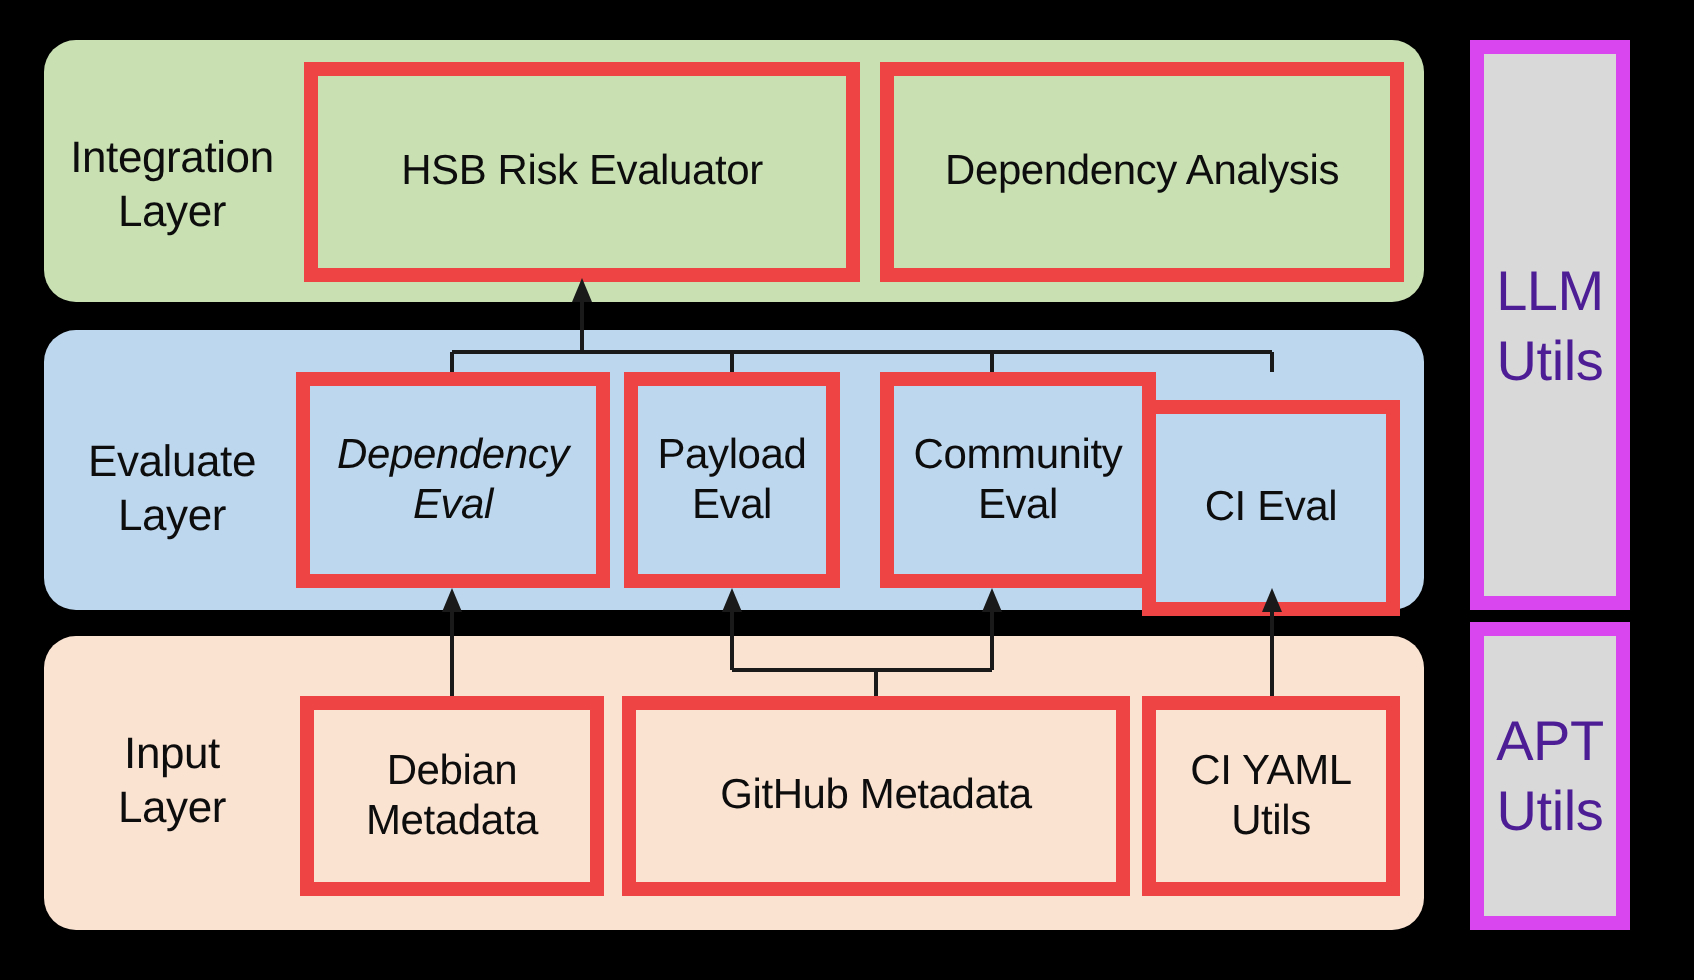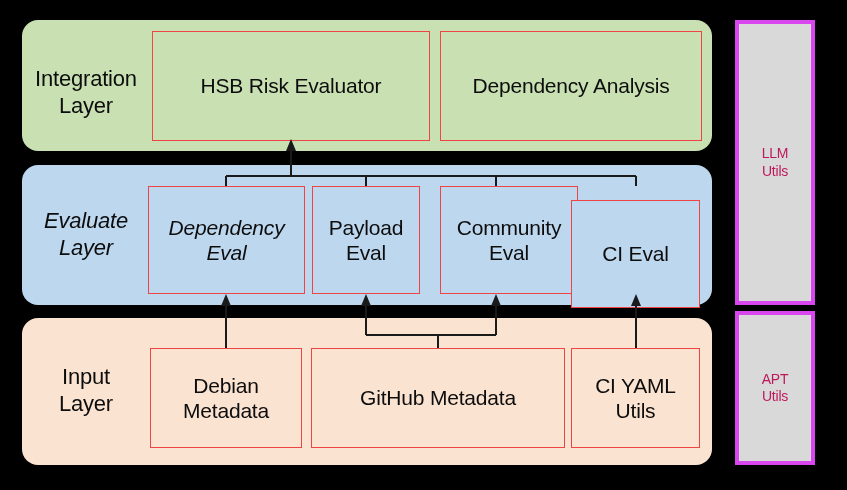--- a/index.html
+++ b/index.html
@@ -39,21 +39,21 @@
     white-space: pre-line;
   }
 
   #layer-integration { left: 22px; top: 20px;  width: 690px; height: 131px; background: #c8e0b2; }
   #layer-evaluate    { left: 22px; top: 165px; width: 690px; height: 140px; background: #bdd7ee; }
   #layer-input       { left: 22px; top: 318px; width: 690px; height: 147px; background: #fbe3d2; }
 
   
   .box {
     position: absolute;
-    border: 1px solid #ef4444;
+    border: 7px solid #ef4444;
     box-sizing: border-box;
     display: flex;
     align-items: center;
     justify-content: center;
     text-align: center;
     color: #0d0d0d;
     font-size: 21px;
     line-height: 1.2;
     letter-spacing: -0.2px;
     white-space: pre-line;
@@ -75,28 +75,28 @@
 
   
   #box-deb  { left: 150px; top: 348px; width: 152px; height: 100px; }
   #box-gh   { left: 311px; top: 348px; width: 254px; height: 100px; }
   #box-yaml { left: 571px; top: 348px; width: 129px; height: 100px; }
 
   
   .side-panel {
     position: absolute;
     background: #d9d9d9;
-    border: 4px solid #d946ef;
+    border: 7px solid #d946ef;
     box-sizing: border-box;
     display: flex;
     align-items: center;
     justify-content: center;
     text-align: center;
-    color: #be185d;
-    font-size: 14px;
+    color: #4c1d95;
+    font-size: 28px;
     line-height: 1.25;
     letter-spacing: -0.2px;
     white-space: pre-line;
   }
   #panel-llm { left: 735px; top: 20px;  width: 80px; height: 285px; }
   #panel-apt { left: 735px; top: 311px; width: 80px; height: 154px; }
 
   
   #wires {
     position: absolute;
@@ -119,21 +119,21 @@
   <div class="layer" id="layer-integration">
     <div class="layer-label" style="top:46px;">Integration
 Layer</div>
   </div>
 
   <div class="box green" id="box-hsb">HSB Risk Evaluator</div>
 
   <div class="box green" id="box-exp">Dependency Analysis</div>
 
   <div class="layer" id="layer-evaluate">
-    <div class="layer-label" style="top:43px;font-style:italic;">Evaluate
+    <div class="layer-label" style="top:53px;">Evaluate
 Layer</div>
   </div>
 
   <div class="box blue" id="box-dep">Dependency
 Eval</div>
 
   <div class="box blue" id="box-pay">Payload
 Eval</div>
 
   <div class="box blue" id="box-com">Community

